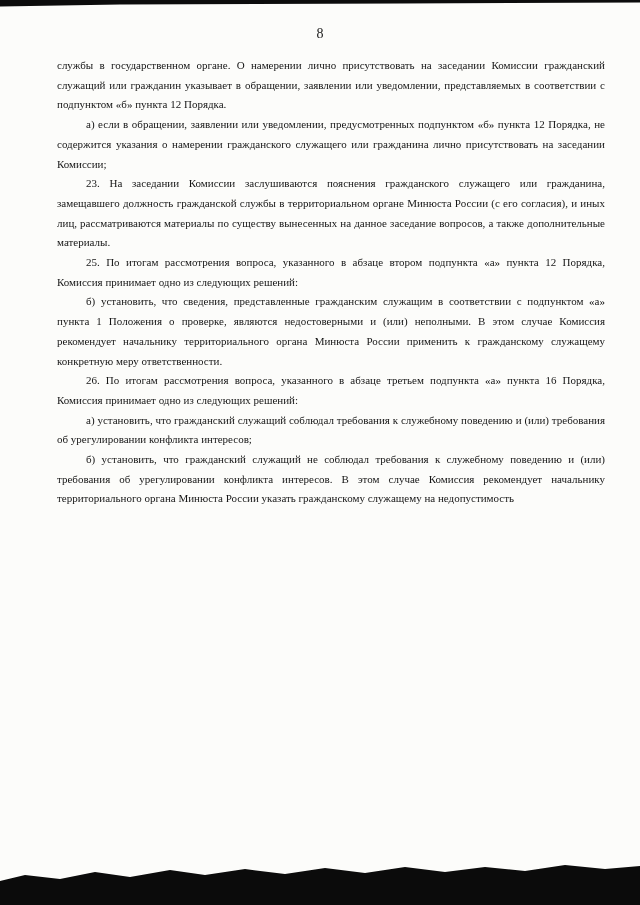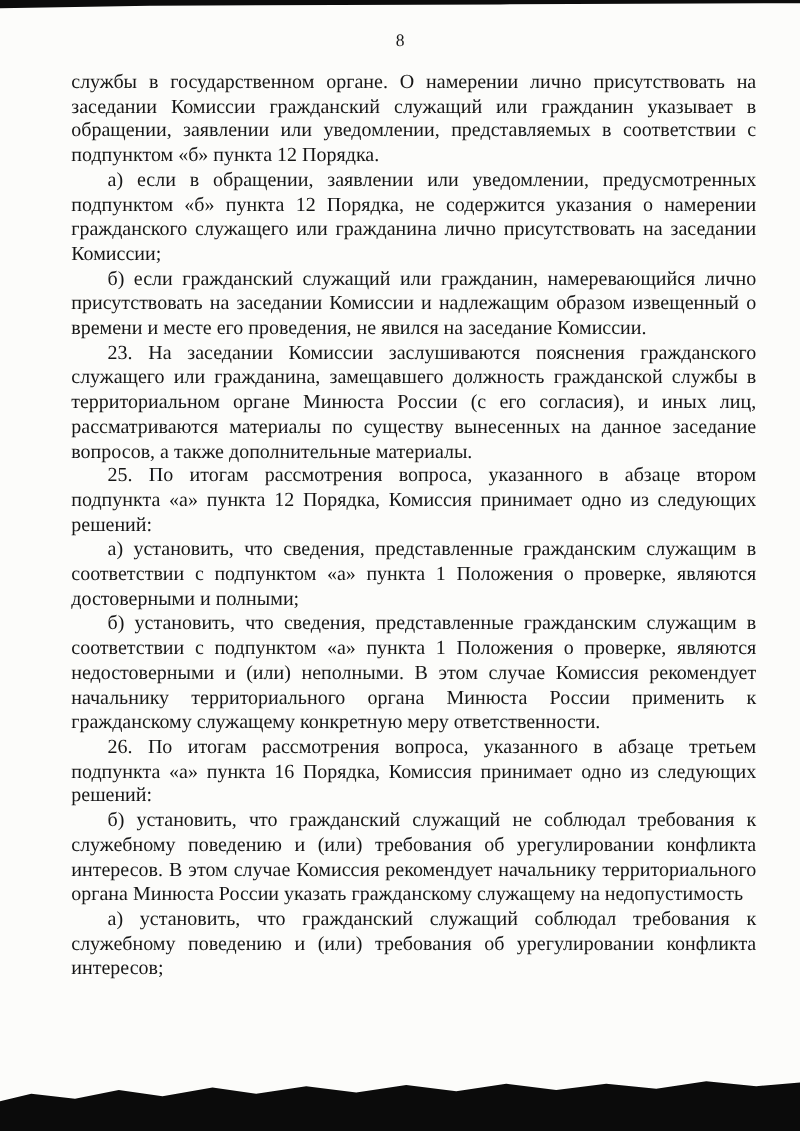--- a/index.html
+++ b/index.html
@@ -30,21 +30,21 @@
     width: 100%;
     text-align: center;
     font-size: 14px;
     color: #1a1a1a;
   }
   .text-block {
     position: absolute;
     top: 56px;
     left: 57px;
     width: 548px;
-    font-size: 16px;
+    font-size: 11px;
     line-height: 19.7px;
     text-align: justify;
     text-justify: inter-word;
   }
   .para {
     margin: 0;
     text-indent: 29px;
   }
   .para.no-indent {
     text-indent: 0;
@@ -63,27 +63,25 @@
 
   <svg class="top-edge" viewBox="0 0 640 8" preserveAspectRatio="none" aria-hidden="true">
     <polygon points="0,0 640,0 640,2.5 400,3.5 120,4.5 0,6.5" fill="#0c0c0c"></polygon>
   </svg>
 
   <div class="page-number">8</div>
 
   <div class="text-block">
     <p class="para no-indent">службы в государственном органе. О намерении лично присутствовать на заседании Комиссии гражданский служащий или гражданин указывает в обращении, заявлении или уведомлении, представляемых в соответствии с подпунктом «б» пункта 12 Порядка.</p>
     <p class="para">а) если в обращении, заявлении или уведомлении, предусмотренных подпунктом «б» пункта 12 Порядка, не содержится указания о намерении гражданского служащего или гражданина лично присутствовать на заседании Комиссии;</p>
-    <p class="para">б) если гражданский служащий или гражданин, намеревающийся лично присутствовать на заседании Комиссии и надлежащим образом извещенный о времени и месте его проведения, не явился на заседание Комиссии.</p>
     <p class="para">23. На заседании Комиссии заслушиваются пояснения гражданского служащего или гражданина, замещавшего должность гражданской службы в территориальном органе Минюста России (с его согласия), и иных лиц, рассматриваются материалы по существу вынесенных на данное заседание вопросов, а также дополнительные материалы.</p>
     <p class="para">25. По итогам рассмотрения вопроса, указанного в абзаце втором подпункта «а» пункта 12 Порядка, Комиссия принимает одно из следующих решений:</p>
-    <p class="para">а) установить, что сведения, представленные гражданским служащим в соответствии с подпунктом «а» пункта 1 Положения о проверке, являются достоверными и полными;</p>
     <p class="para">б) установить, что сведения, представленные гражданским служащим в соответствии с подпунктом «а» пункта 1 Положения о проверке, являются недостоверными и (или) неполными. В этом случае Комиссия рекомендует начальнику территориального органа Минюста России применить к гражданскому служащему конкретную меру ответственности.</p>
     <p class="para">26. По итогам рассмотрения вопроса, указанного в абзаце третьем подпункта «а» пункта 16 Порядка, Комиссия принимает одно из следующих решений:</p>
+    <p class="para">а) установить, что гражданский служащий соблюдал требования к служебному поведению и (или) требования об урегулировании конфликта интересов;</p>
     <p class="para">б) установить, что гражданский служащий не соблюдал требования к служебному поведению и (или) требования об урегулировании конфликта интересов. В этом случае Комиссия рекомендует начальнику территориального органа Минюста России указать гражданскому служащему на недопустимость</p>
-    <p class="para">а) установить, что гражданский служащий соблюдал требования к служебному поведению и (или) требования об урегулировании конфликта интересов;</p>
   </div>
 
   <svg class="bottom-edge" viewBox="0 0 640 44" preserveAspectRatio="none" aria-hidden="true">
     <polygon fill="#0b0b0b" points="0,20 25,14 60,18 95,11 130,16 170,9 205,14 245,8 285,13 325,7 365,12 405,6 445,11 485,6 525,10 565,4 605,8 640,5 640,44 0,44"></polygon>
   </svg>
 
 </div>
 
 </body></html>

